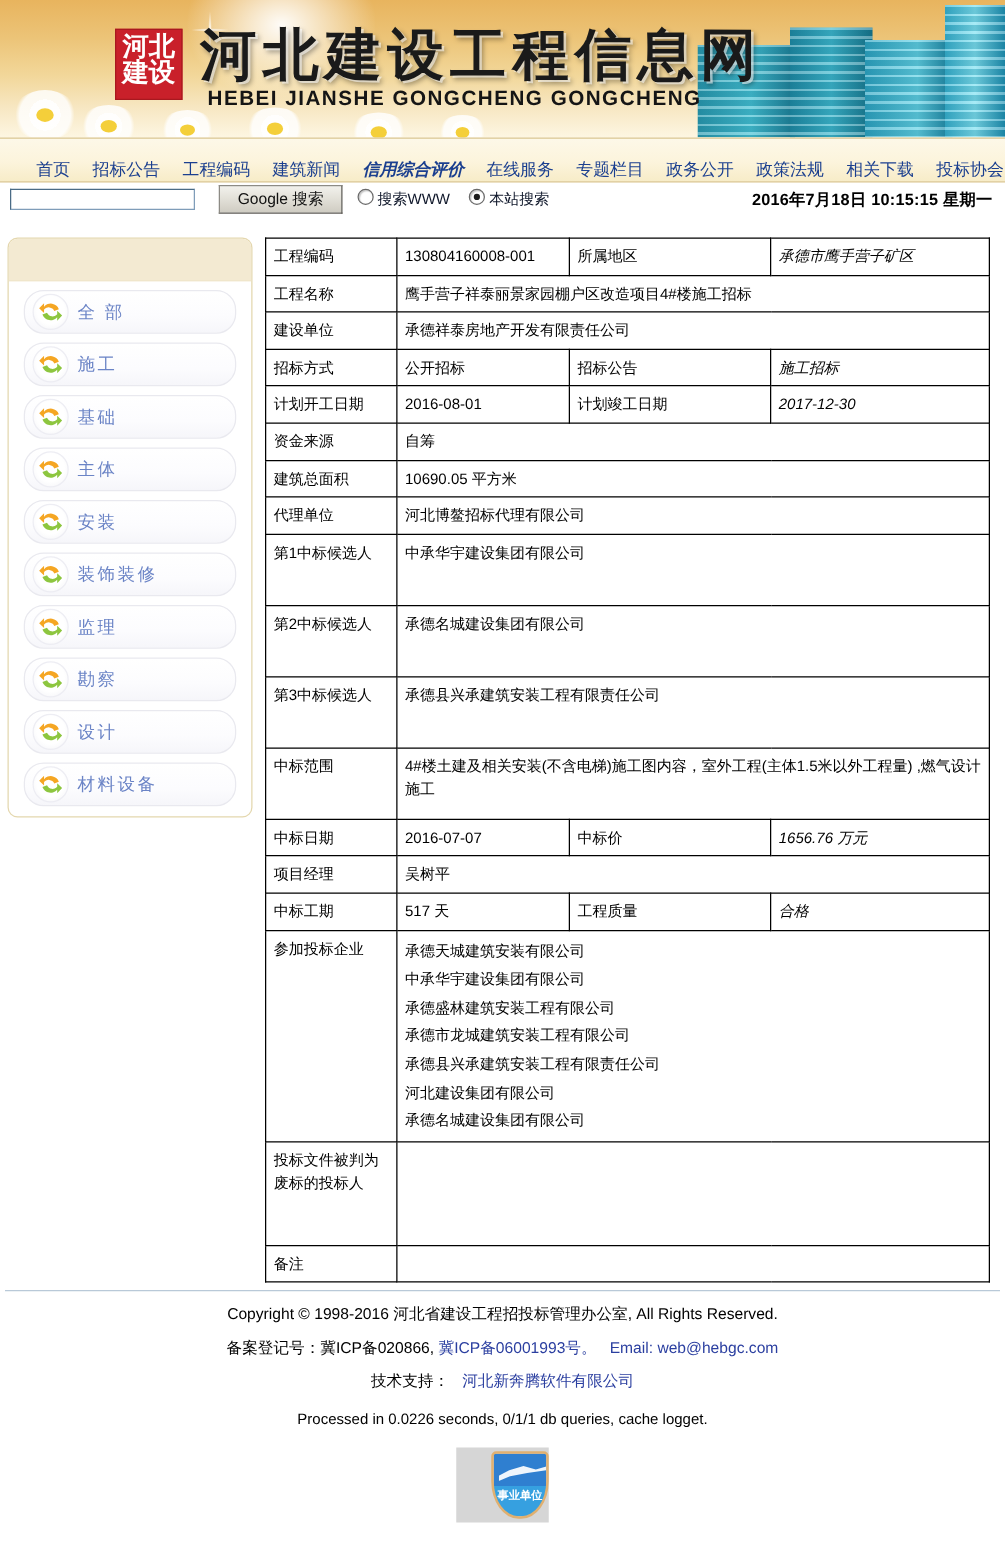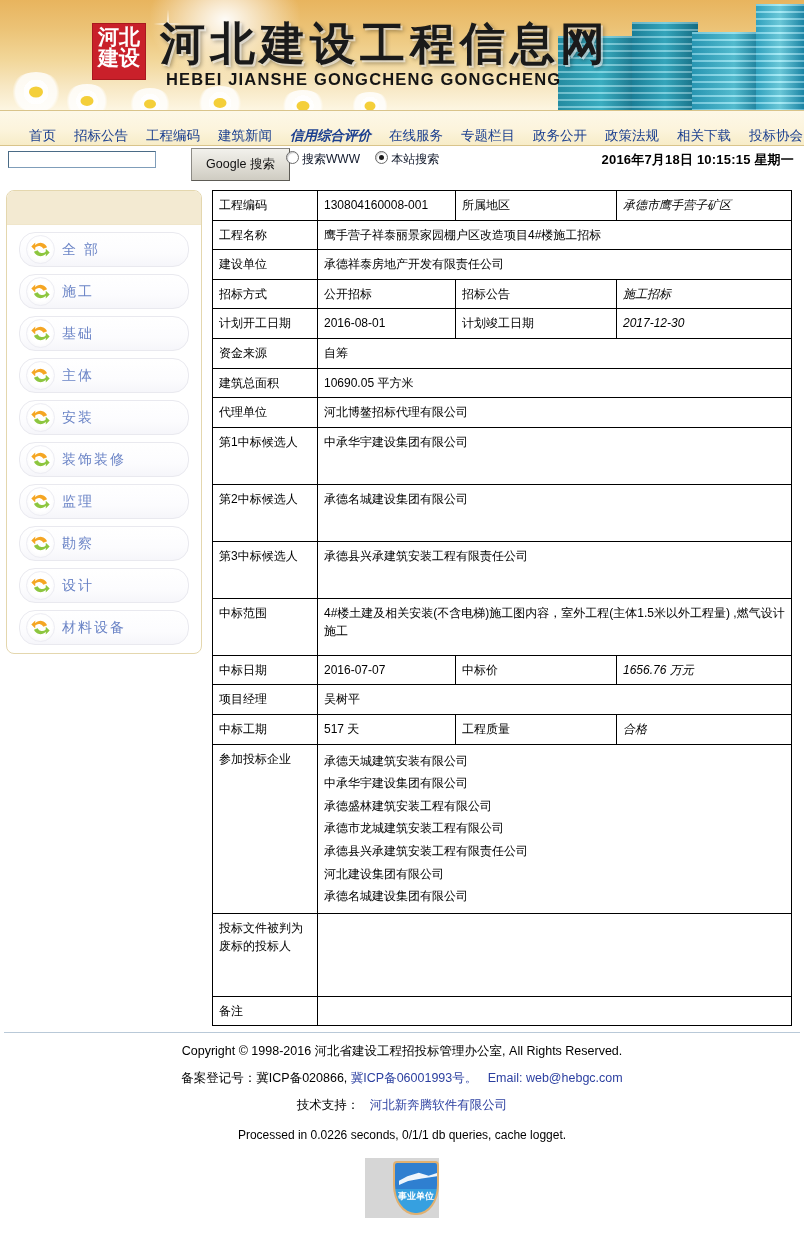--- a/index.html
+++ b/index.html
@@ -83,24 +83,24 @@
   .nav a.active{color:#1b3f8f;font-weight:bold;font-style:italic;}
 
   
   .searchbar{position:absolute;left:0;top:148px;width:804px;height:36px;}
   .sinput{
     position:absolute;left:8px;top:3px;width:148px;height:17px;
     border:1px solid #7f9db9;border-top-color:#4a6b86;border-left-color:#4a6b86;
     background:#fff;font-size:12px;padding:0 2px;box-sizing:border-box;
   }
   .sbtn{
-    position:absolute;left:175px;top:0px;width:99px;height:33px;
+    position:absolute;left:175px;top:0px;width:99px;height:23px;
     background:linear-gradient(180deg,#f2f1ec 0%,#e2e0d8 48%,#cfccc2 100%);
     border:1px solid #8d8b85;border-right-color:#5d5b55;border-bottom-color:#5d5b55;
-    font-size:12.5px;color:#111;cursor:pointer;margin-left:16px;
+    font-size:12.5px;color:#111;cursor:pointer;
   }
   .radios{position:absolute;left:286px;top:3px;font-size:12px;color:#0f172a;}
   .radios label{margin-right:12px;white-space:nowrap;}
   .rdo{
     display:inline-block;width:11px;height:11px;border-radius:50%;
     border:1px solid #6a6a6a;background:#fff;vertical-align:-1px;margin-right:3px;
     position:relative;box-shadow:inset 1px 1px 1px rgba(0,0,0,.22);
   }
   .rdo.on::after{
     content:"";position:absolute;left:2.5px;top:2.5px;width:5px;height:5px;

